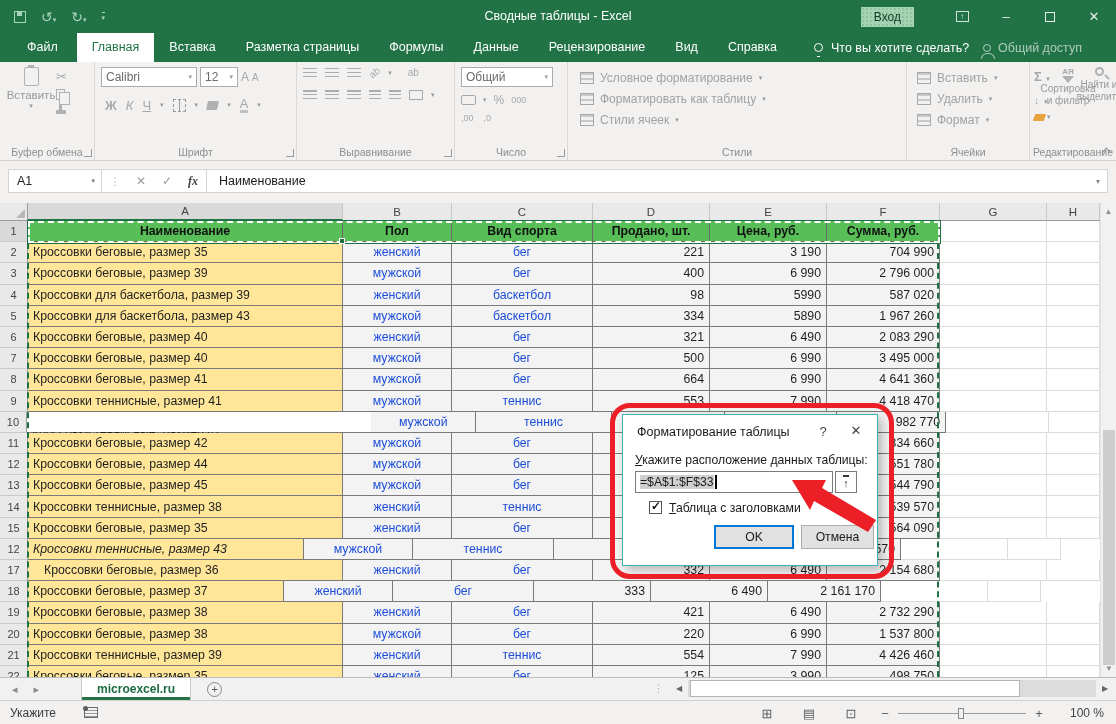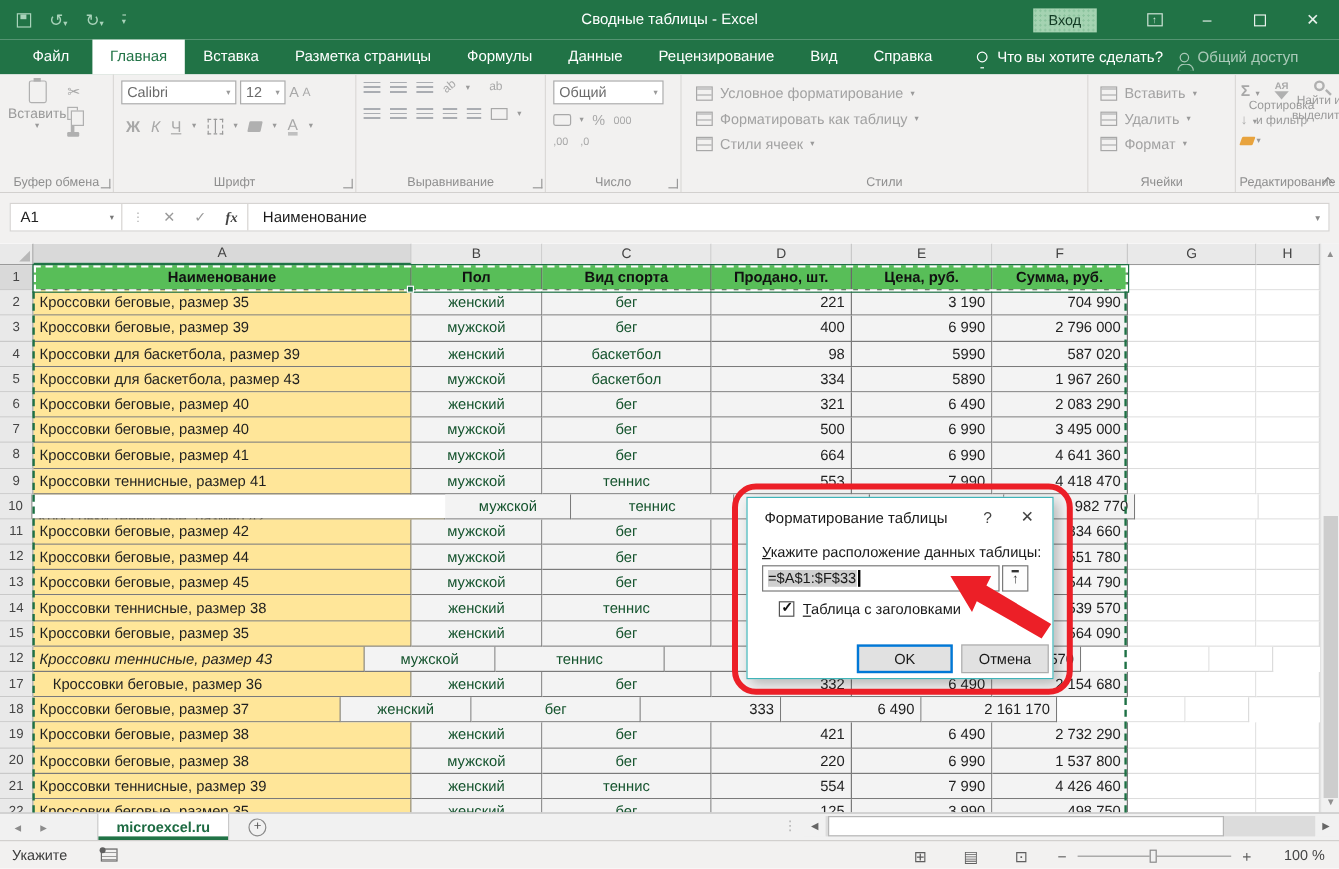--- a/index.html
+++ b/index.html
@@ -80,21 +80,21 @@
   #col-letters { position:absolute; left:28px; top:0; display:flex; height:18px; }
   .lcell { background:#e9e9e9; border-right:1px solid #c9c9c9; border-bottom:1px solid #9a9a9a; font-size:11.5px; color:#444; display:flex; align-items:center; justify-content:center; cursor:pointer; }
   .lcell.sel { background:#d9d9d9; border-bottom:2px solid #217346; }
   #grid-rows { position:absolute; left:0; top:18px; width:1100px; }
   .grow { display:flex; height:21.2px; }
   .rnum { width:28px; background:#e9e9e9; border-right:1px solid #9a9a9a; border-bottom:1px solid #c9c9c9; font-size:11px; color:#454545; display:flex; align-items:center; justify-content:center; cursor:pointer; }
   .rnum.sel { background:#d9d9d9; }
   .cell { display:flex; align-items:center; font-size:12.3px; overflow:hidden; white-space:nowrap; cursor:cell; }
   .chd { background:#58BE58; color:#111; font-weight:bold; justify-content:center; border-right:1px solid #6a6a6a; border-bottom:1px solid #6a6a6a; }
   .ca  { background:#FFE699; color:#1f1f1f; padding-left:5px; border-right:1px solid #7a7a7a; border-bottom:1px solid #7a7a7a; }
-  .cb  { background:#f3f3f3; color:#14532d; justify-content:center; border-right:1px solid #7a7a7a; border-bottom:1px solid #7a7a7a; }
+  .cb  { background:#f3f3f3; color:#1d4ed8; justify-content:center; border-right:1px solid #7a7a7a; border-bottom:1px solid #7a7a7a; }
   .cn  { background:#f3f3f3; color:#1f1f1f; justify-content:flex-end; padding-right:5px; border-right:1px solid #7a7a7a; border-bottom:1px solid #7a7a7a; }
   .ce  { background:#fff; border-right:1px solid #dcdcdc; border-bottom:1px solid #dcdcdc; }
 
   
   #ants-header { position:absolute; left:28px; top:221px; width:912px; height:22px; border:2px dashed #fff; outline:1px solid #1E7145; z-index:6; pointer-events:none; }
   #fill-handle { position:absolute; left:339px; top:238px; width:6px; height:6px; background:#1E7145; border:1px solid #fff; z-index:7; }
   #ants-left  { position:absolute; left:27px; top:243px; height:434px; width:0; border-left:2.5px dashed #1E7145; z-index:6; pointer-events:none; }
   #ants-right { position:absolute; left:937px; top:243px; height:434px; width:0; border-left:2.5px dashed #1E7145; z-index:6; pointer-events:none; }
 
   
@@ -111,21 +111,21 @@
   #dlg-label { position:absolute; left:12px; top:38px; }
   .accel { text-decoration:underline; }
   #dlg-input { position:absolute; left:12px; top:56px; width:198px; height:22px; background:#fff; border:1px solid #7a7a7a; display:flex; align-items:center; padding-left:4px; cursor:text; }
   #dlg-input .seltext { background:#cfcfcf; }
   .caret { display:inline-block; width:2px; height:14px; background:#000; margin-left:1px; }
   #dlg-rangebtn { position:absolute; left:212px; top:56px; width:22px; height:22px; border:1px solid #7a7a7a; background:#fdfdfd; display:flex; align-items:center; justify-content:center; cursor:pointer; }
   .rng-ic { border-top:2px solid #333; font-size:11px; font-weight:bold; color:#333; line-height:1; padding-top:1px; }
   #dlg-check { position:absolute; left:26px; top:86px; width:13px; height:13px; border:1px solid #555; background:#fff; cursor:pointer; position:absolute; }
   #dlg-check span { position:relative; left:1px; top:-3px; font-size:12px; font-weight:bold; color:#111; }
   #dlg-chklabel { position:absolute; left:46px; top:86px; cursor:pointer; }
-  .dbtn { position:absolute; top:122px; height:24px; background:#e1e1e1; display:flex; align-items:center; justify-content:center; cursor:pointer; }
+  .dbtn { position:absolute; top:110px; height:24px; background:#e1e1e1; display:flex; align-items:center; justify-content:center; cursor:pointer; }
   #dlg-ok { left:91px; width:80px; border:2px solid #0078D7; }
   #dlg-cancel { left:178px; width:73px; border:1px solid #ADADAD; }
 
   
   #ann-rect { position:absolute; left:610px; top:403px; width:284px; height:176px; border:5px solid #EC1F27; border-radius:20px; z-index:30; pointer-events:none; }
   #ann-svg { position:absolute; left:0; top:0; z-index:31; pointer-events:none; }
 
   
   #sheetbar { position:absolute; left:0; top:677px; width:1116px; height:23px; background:#f1f1f1; border-top:1px solid #bdbdbd; display:flex; align-items:stretch; }
   .snav { display:flex; align-items:center; gap:16px; padding-left:12px; color:#8c8c8c; font-size:11px; }

